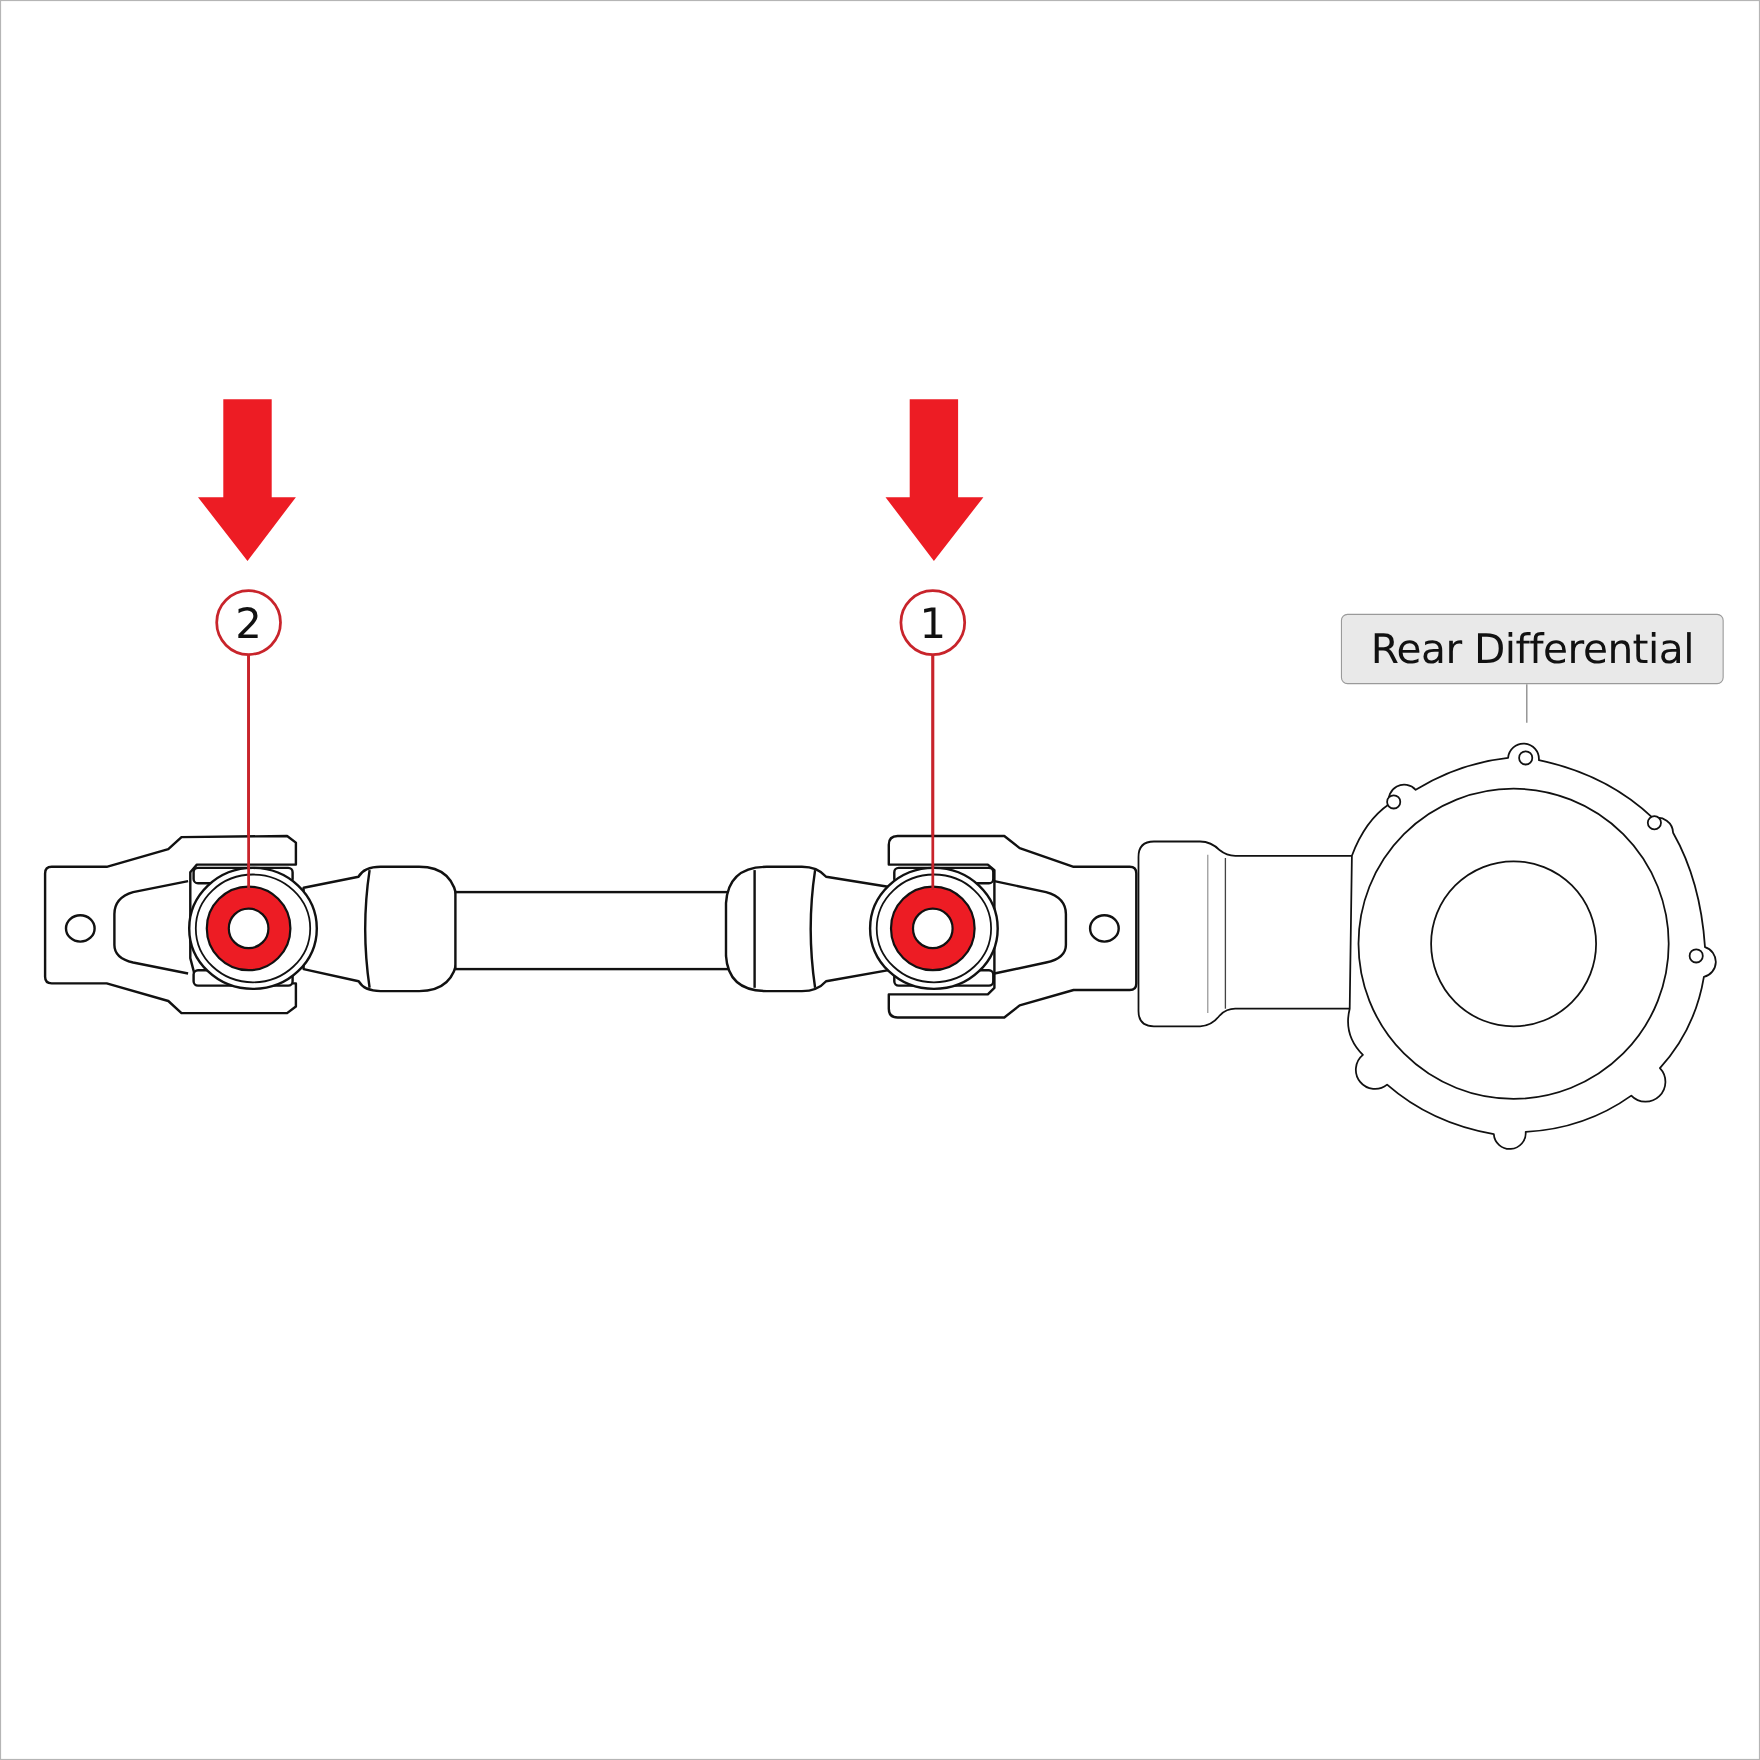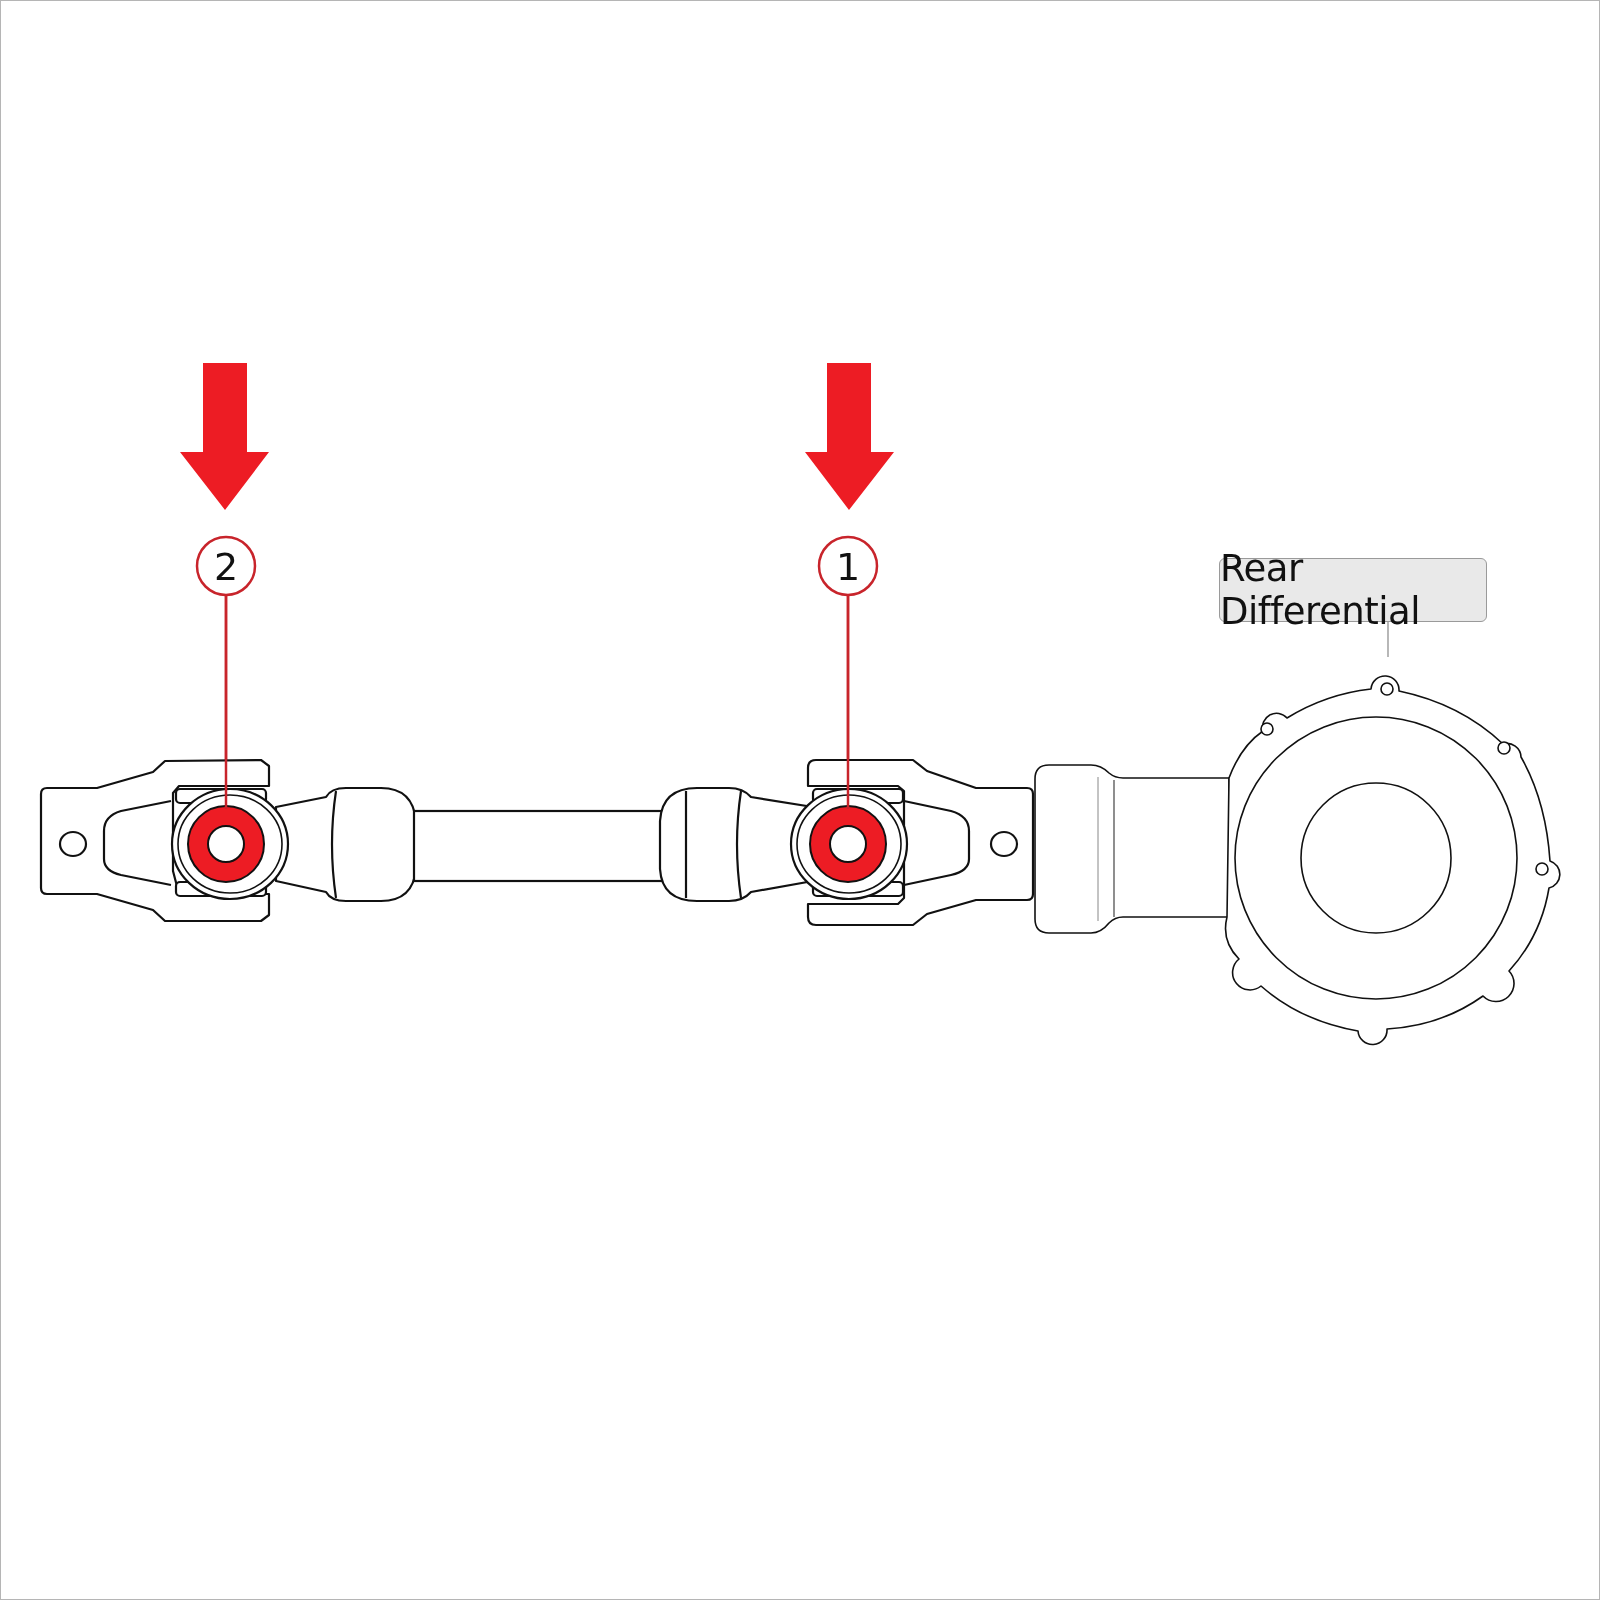--- a/index.html
+++ b/index.html
@@ -6,21 +6,21 @@
   body { width: 1600px; height: 1600px; overflow: hidden; }
   .frame {
     position: relative; width: 1598px; height: 1598px;
     border: 1px solid #b5b5b5; background: #ffffff;
   }
   svg.diagram { position: absolute; left: 0; top: 0; width: 1600px; height: 1600px; }
   .callout-num {
     font-family: "DejaVu Sans", sans-serif; font-size: 38px; fill: #111111;
   }
   .label-box {
-    position: absolute; left: 1218px; top: 557px; width: 268px; height: 64px;
+    position: absolute; left: 1218px; top: 557px; width: 348px; height: 64px;
     background: #e9e9e9; border: 1.5px solid #9a9a9a; border-radius: 6px;
     box-sizing: border-box;
     display: flex; align-items: center; justify-content: center;
     font-family: "DejaVu Sans", sans-serif; font-size: 37px; color: #111111;
     letter-spacing: -0.5px;
   }
 </style>
 </head>
 <body>
 

